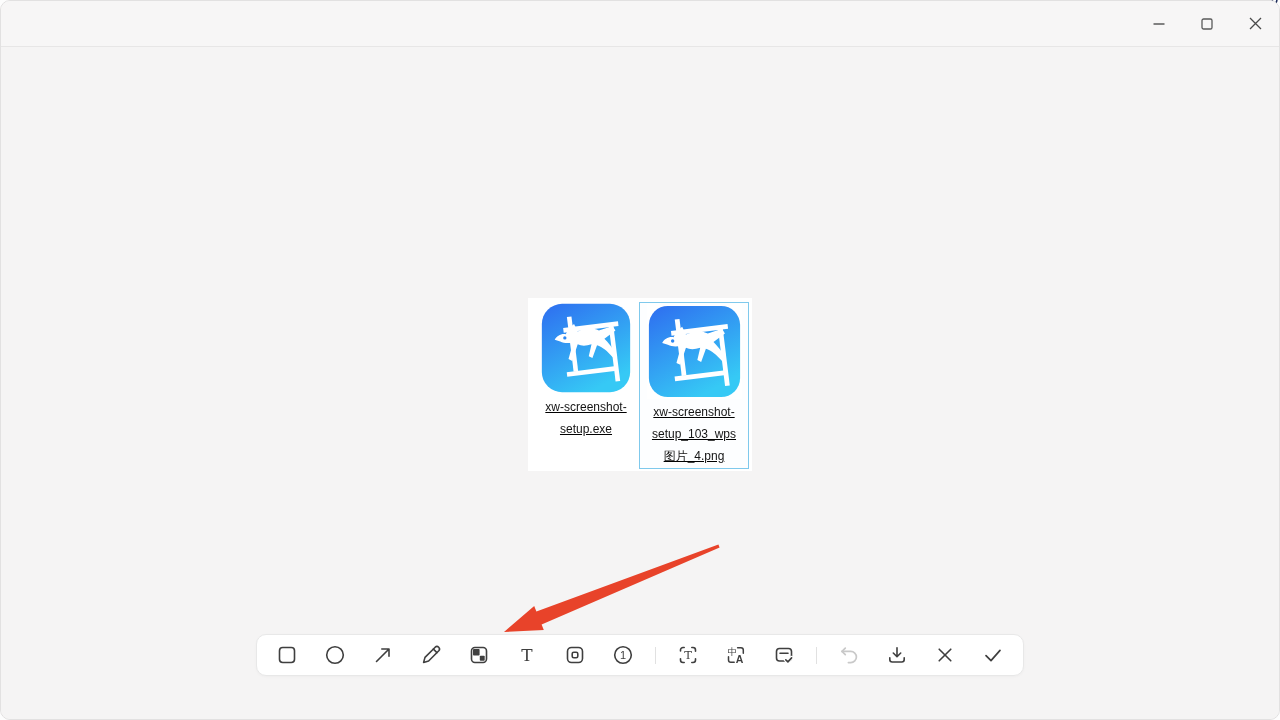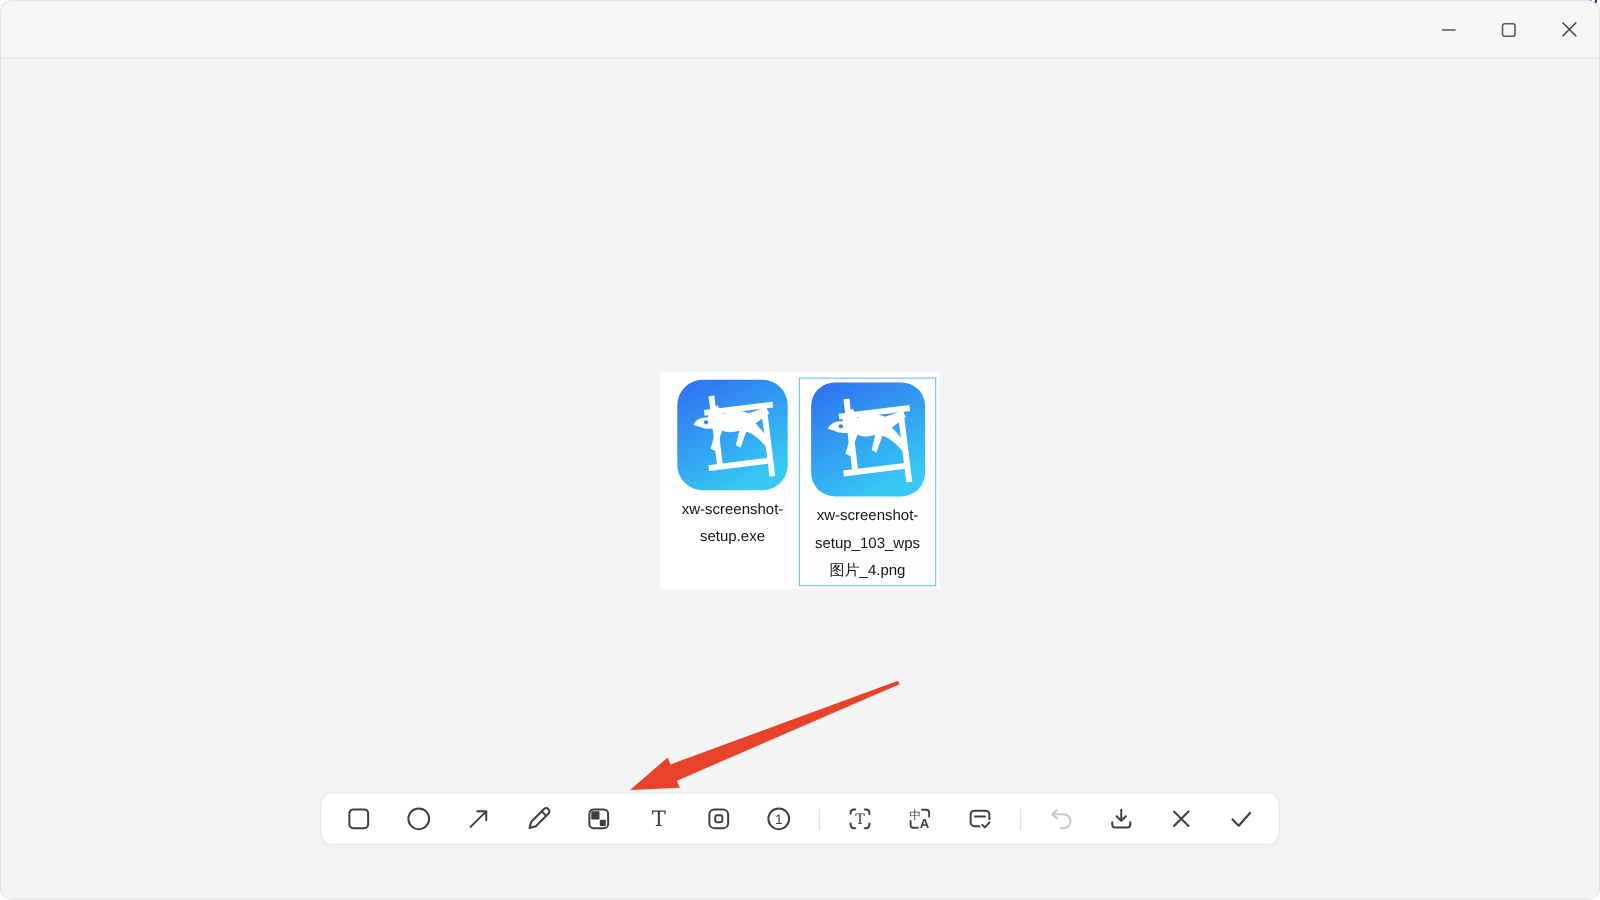--- a/index.html
+++ b/index.html
@@ -20,21 +20,21 @@
     background:transparent; border:none; cursor:pointer; }
   .win-btn svg { display:block; }
 
   
   .canvas { position:absolute; left:0; right:0; top:47px; bottom:0; background:#f5f4f4; }
 
   .shot { position:absolute; left:527px; top:250px; width:224px; height:173px;
     background:#ffffff; }
 
   .file { position:absolute; top:4px; width:110px; display:flex;
-    flex-direction:column; align-items:center; }
+    flex-direction:column; align-items:center;text-decoration:underline; }
   .file-exe { left:3px; }
   .file-png { left:111px; border:1.5px solid #7fc9ec; padding:1px 0 3px;
     background:#fdfeff; }
   .file-thumb { width:92px; height:92px; }
   .file-png .file-thumb { width:95px; height:95px; background:#ffffff; }
   .file-thumb svg { width:100%; height:100%; display:block; }
   .file-label { margin-top:5px; font-size:12px; line-height:17px; color:#141414;
     text-align:center; white-space:nowrap; }
 
   .annotation-layer { position:absolute; inset:0; pointer-events:none; }

